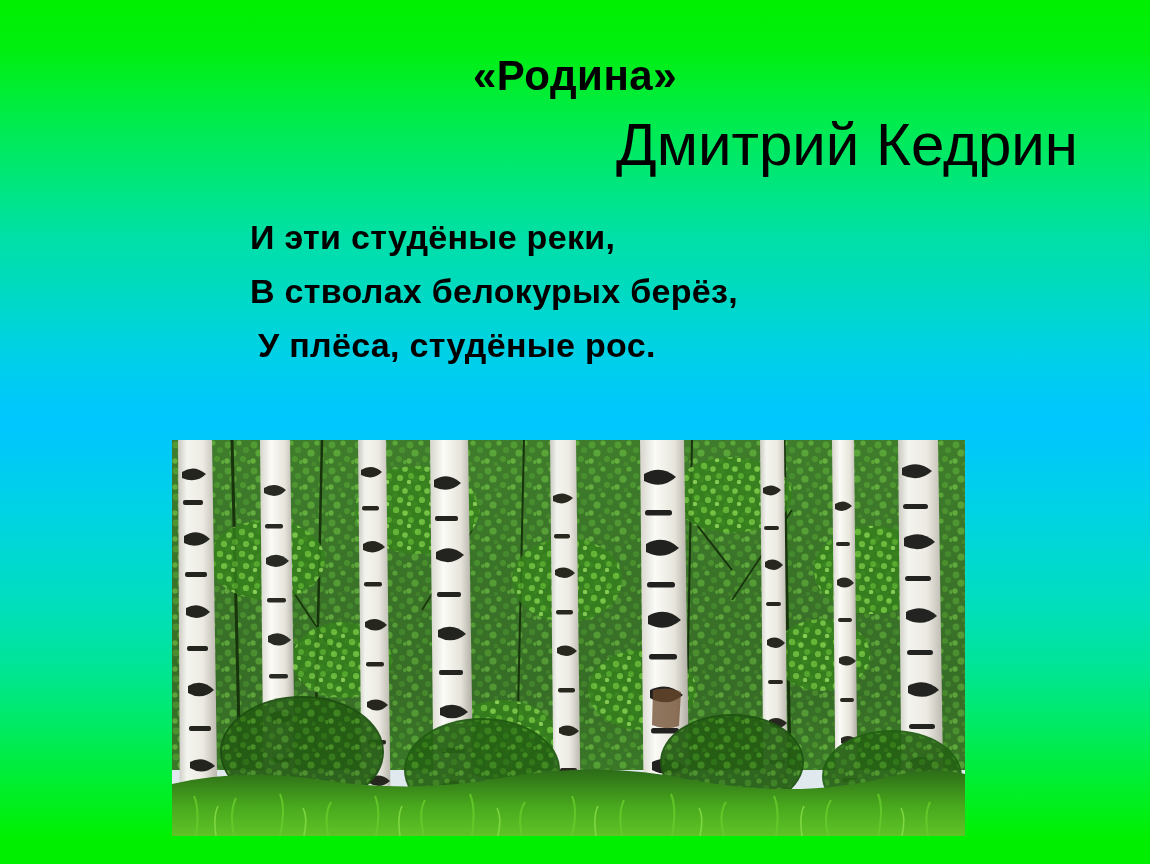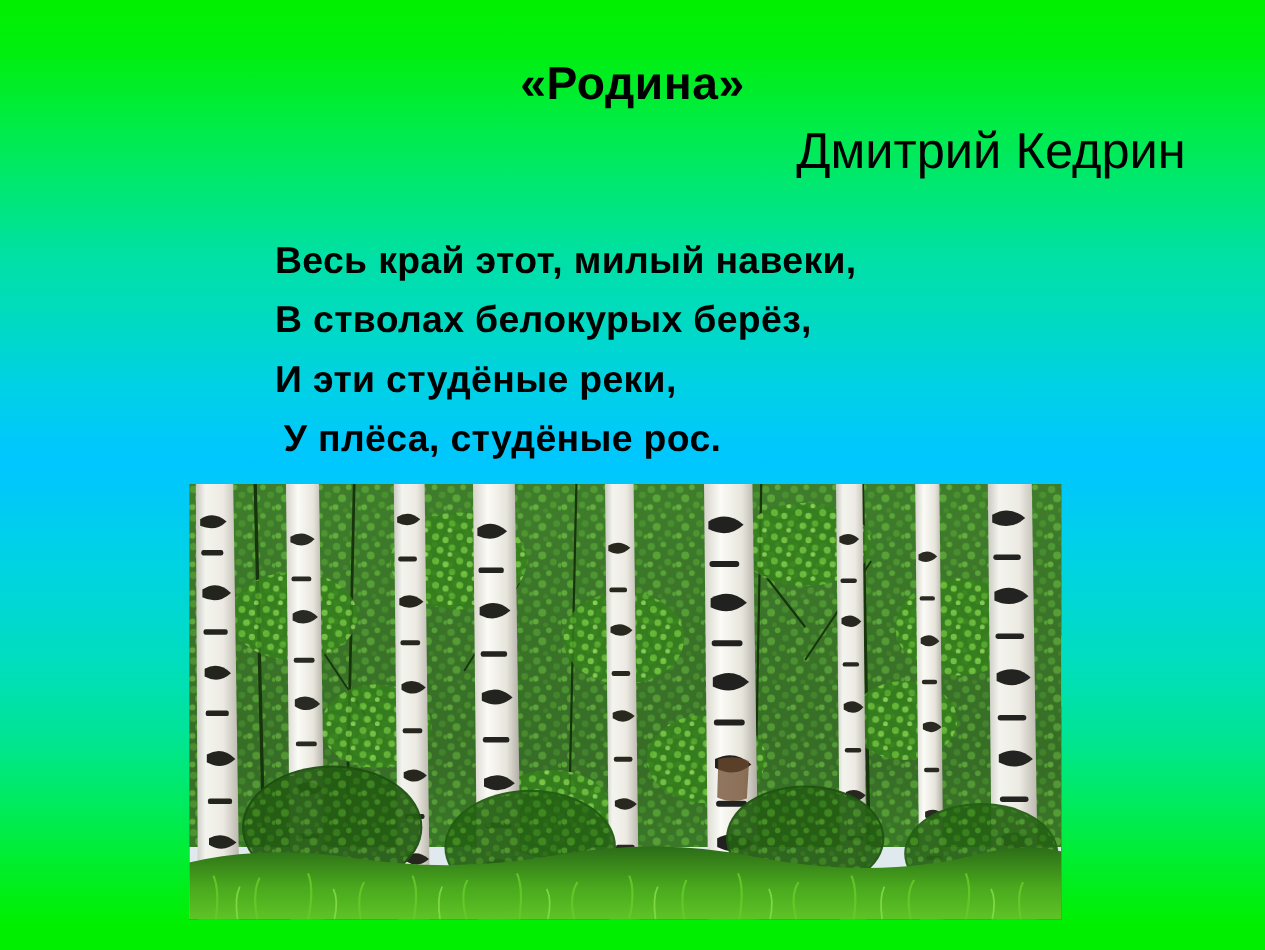--- a/index.html
+++ b/index.html
@@ -57,21 +57,21 @@
     letter-spacing: 0.5px;
     white-space: nowrap;
   }
 
   .author-line {
     position: absolute;
     left: 0;
     top: 110px;
     width: 1078px;
     text-align: right;
-    font-size: 46px;
+    font-size: 60px;
     font-weight: normal;
     color: #000000;
     white-space: nowrap;
   }
 
   .poem {
     position: absolute;
     left: 250px;
     top: 210px;
     width: 660px;
@@ -104,23 +104,22 @@
 </head>
 <body>
 
 <div class="slide">
 
   <div class="title-line">«Родина»</div>
 
   <div class="author-line">Дмитрий Кедрин</div>
 
   <div class="poem">
-    <div class="poem-line indent-1">Весь край этот, милый навеки,</div>
+    <div class="poem-line indent-3">И эти студёные реки,</div>
     <div class="poem-line indent-2">В стволах белокурых берёз,</div>
-    <div class="poem-line indent-3">И эти студёные реки,</div>
     <div class="poem-line indent-4">У плёса, студёные рос.</div>
   </div>
 
   <div class="photo">
     <svg viewBox="0 0 793 396" preserveAspectRatio="none">
       <defs>
         <linearGradient id="canopy" x1="0" y1="0" x2="0" y2="1">
           <stop offset="0%" stop-color="#3d8a22"></stop>
           <stop offset="45%" stop-color="#2c6b18"></stop>
           <stop offset="78%" stop-color="#255c14"></stop>

